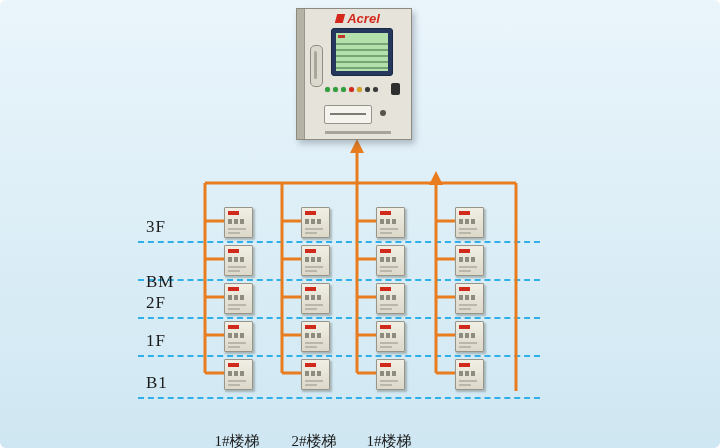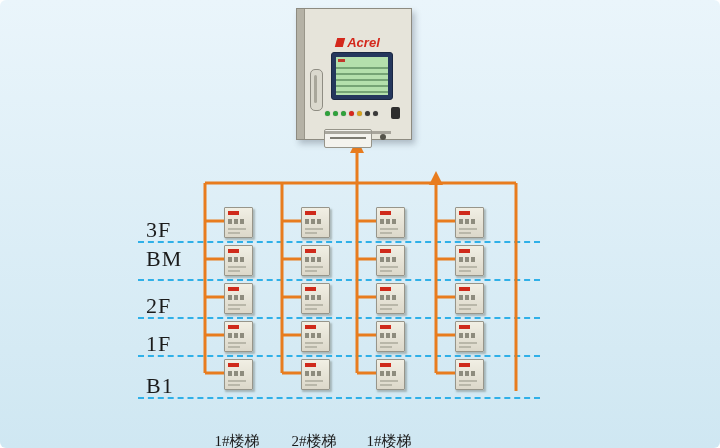--- a/index.html
+++ b/index.html
@@ -9,21 +9,21 @@
     font-family:"Liberation Sans","DejaVu Sans",sans-serif;
   }
 
   
   .floor-line{position:absolute;left:138px;width:402px;height:0;border-top:2px dashed var(--floor-line);}
 
   
   .floor-label{
     position:absolute;left:146px;width:44px;height:20px;
     font-family:"Liberation Serif","DejaVu Serif",serif;
-    font-size:22px;letter-spacing:1px;color:var(--label-color);
+    font-size:17px;letter-spacing:1px;color:var(--label-color);
   }
 
   
   .riser-label{
     position:absolute;top:432px;width:80px;text-align:center;
     font-family:"Liberation Serif","DejaVu Serif",serif;
     font-size:15px;color:var(--label-color);
   }
 
   
@@ -44,21 +44,21 @@
   .d-line{position:absolute;left:3px;top:20px;width:18px;height:2px;background:#b9b7a9;display:block;}
   .d-line2{top:24px;width:12px;}
 
   
   .panel{
     position:absolute;left:296px;top:8px;width:114px;height:130px;
     background:var(--panel-body);border:1px solid #8d8b81;
     box-shadow:3px 4px 6px rgba(60,70,85,.30);
   }
   .panel-side{position:absolute;left:0;top:0;width:7px;height:100%;background:var(--panel-side);border-right:1px solid #99968a;}
-  .panel-face{position:absolute;left:8px;top:0;right:0;bottom:0;margin-top:24px;}
+  .panel-face{position:absolute;left:8px;top:0;right:0;bottom:0;}
   .logo{position:absolute;top:3px;left:0;right:0;display:flex;justify-content:center;align-items:center;gap:3px;}
   .logo-mark{width:8px;height:9px;background:var(--brand-red);transform:skewX(-15deg);}
   .logo-text{color:var(--brand-red);font-weight:bold;font-style:italic;font-size:13px;line-height:13px;}
   .screen{position:absolute;left:26px;top:19px;width:60px;height:46px;background:var(--screen-bezel);border:1px solid #1a2742;border-radius:3px;}
   .lcd{position:absolute;left:4px;top:4px;right:4px;bottom:4px;background:var(--lcd-green);overflow:hidden;}
   .lcd::before{content:"";position:absolute;left:2px;top:2px;width:7px;height:3px;background:#c2372a;}
   .lcd::after{content:"";position:absolute;left:0;top:6px;right:0;bottom:0;
     background:repeating-linear-gradient(180deg,transparent 0px,transparent 4px,rgba(25,75,35,.40) 4px,rgba(25,75,35,.40) 6px);}
   .tube{position:absolute;left:5px;top:36px;width:11px;height:40px;background:#dbd9ce;border:1px solid #8f8d83;border-radius:5px;}
   .tube::after{content:"";position:absolute;left:3px;top:5px;width:3px;height:28px;background:#a9a79b;border-radius:2px;}
@@ -75,21 +75,21 @@
 
 <div class="stage">
 
   <div class="floor-line" style="top:241px"></div>
   <div class="floor-line" style="top:279px"></div>
   <div class="floor-line" style="top:317px"></div>
   <div class="floor-line" style="top:355px"></div>
   <div class="floor-line" style="top:397px"></div>
 
   <div class="floor-label" style="top:217px">3F</div>
-  <div class="floor-label" style="top:246px">BM</div>
+  <div class="floor-label" style="top:272px">BM</div>
   <div class="floor-label" style="top:293px">2F</div>
   <div class="floor-label" style="top:331px">1F</div>
   <div class="floor-label" style="top:373px">B1</div>
 
   <svg class="bus-network" width="720" height="448" viewBox="0 0 720 448">
     <path d="M205 183 H516
              M205 183 V373 M282 183 V373 M357 183 V373 M436 183 V373
              M516 183 V391
              M357 150 V183
              M205 221 h19 M205 259 h19 M205 297 h19 M205 335 h19 M205 373 h19

